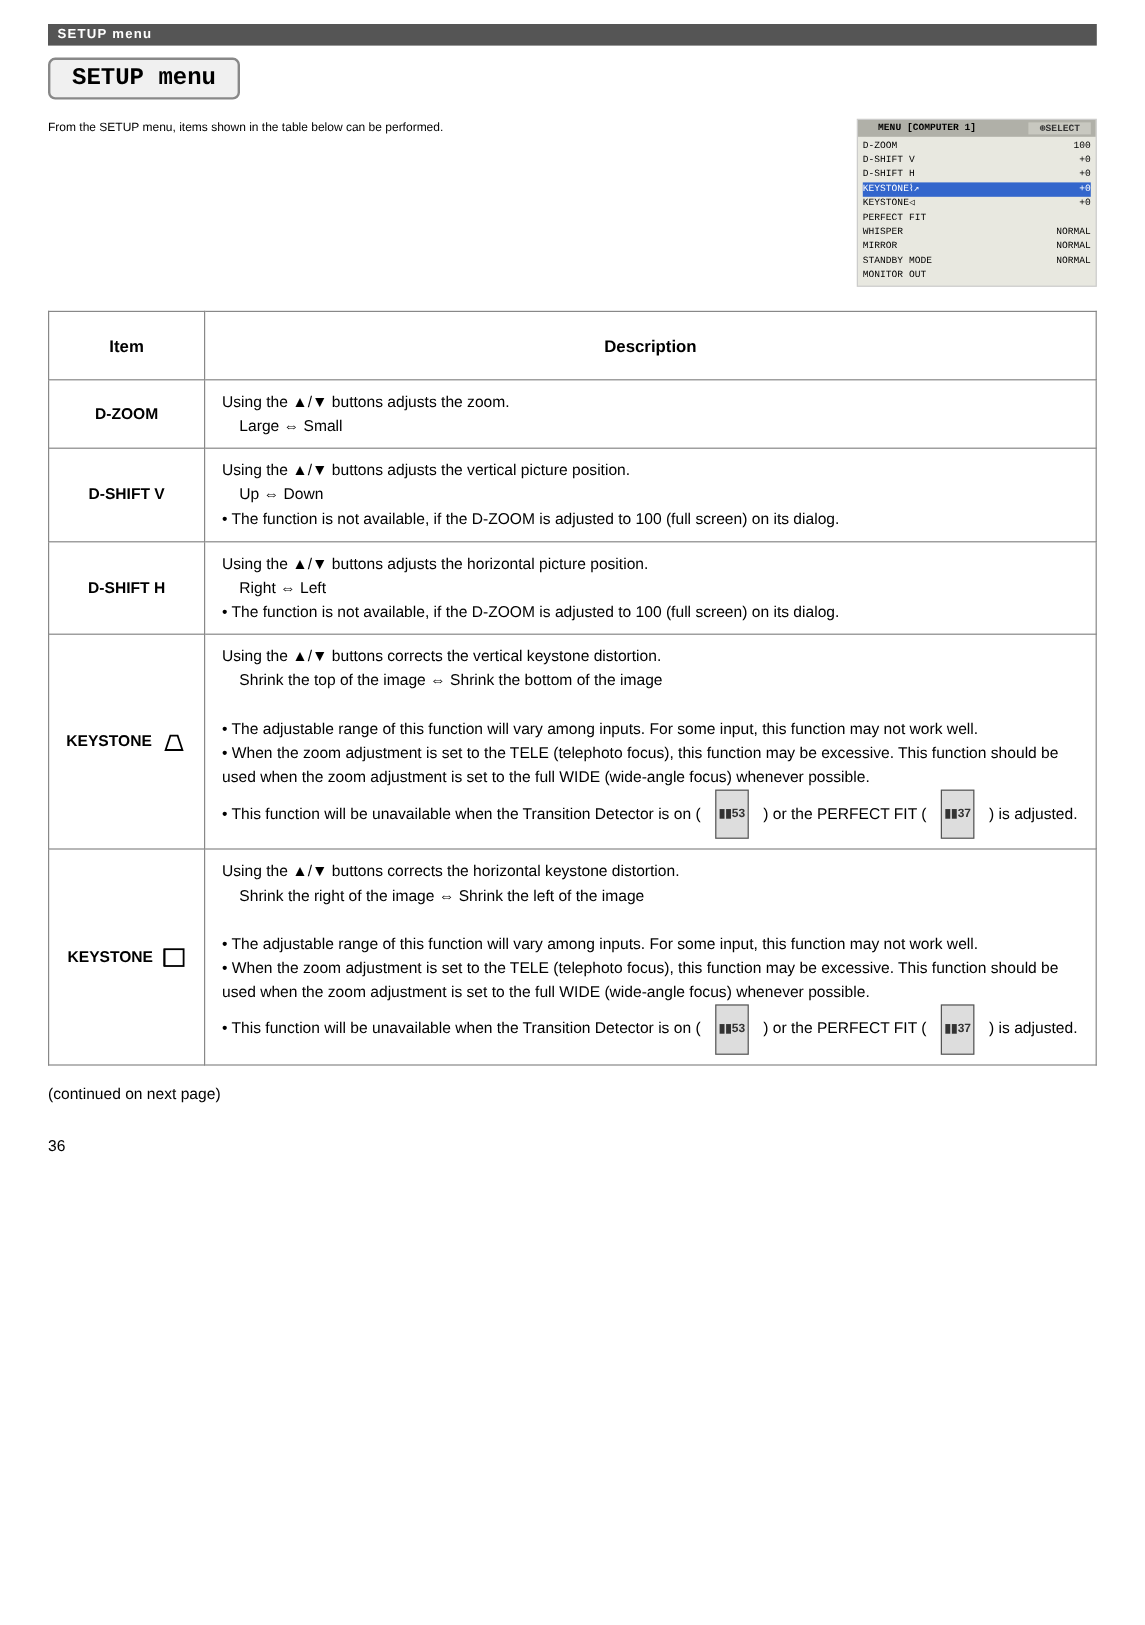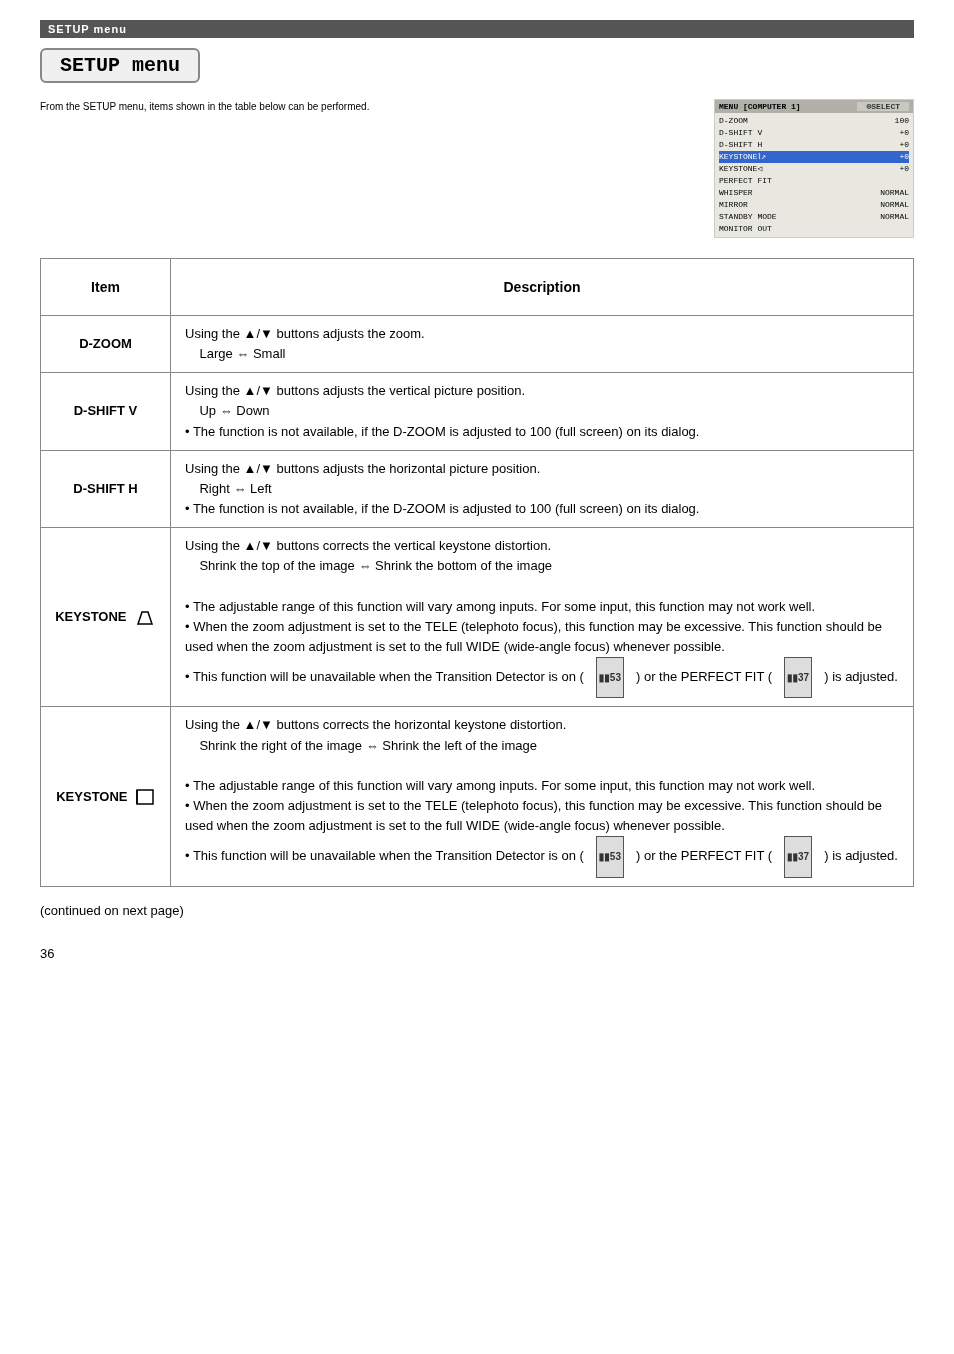--- a/index.html
+++ b/index.html
@@ -59,25 +59,26 @@
       font-family: 'Courier New', monospace;
       font-size: 9px;
       background: #e8e8e0;
       padding: 0;
       flex-shrink: 0;
       margin-left: 20px;
     }
 
     .menu-screenshot .menu-title-row {
       display: flex;
-      justify-content: space-between;
+      justify-content: flex-end;
       background: #b0b0a8;
       padding: 2px 4px;
       font-weight: bold;
       font-size: 8px;
+      gap: 44px;
     }
 
     .menu-screenshot .menu-select {
       color: #333;
       background: #c8c8c0;
       padding: 0 9px;
     }
 
     .menu-screenshot .menu-body {
       display: flex;

